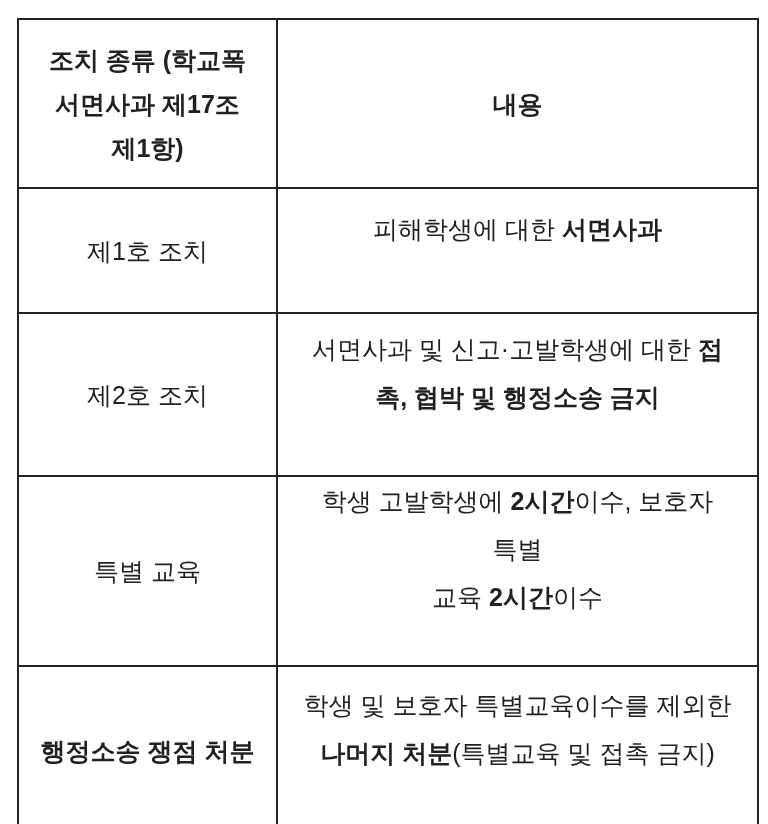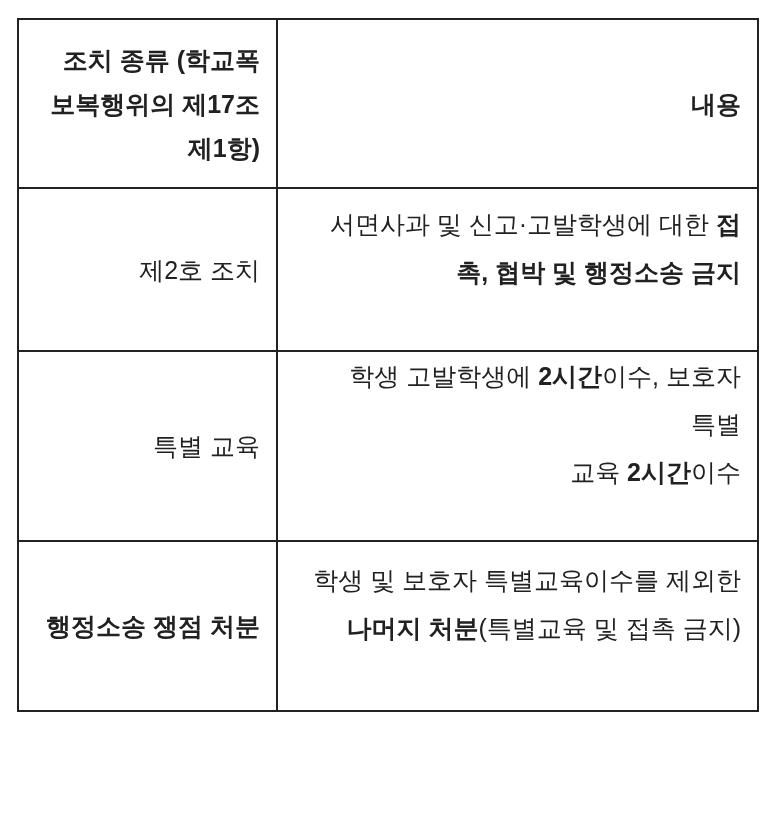--- a/index.html
+++ b/index.html
@@ -22,21 +22,21 @@
     table-layout: fixed;
     width: 740px;
     font-size: 25px;
     line-height: 48px;
   }
   col.col-type { width: 259px; }
   col.col-content { width: 481px; }
   th, td {
     border: 2px solid var(--border-color);
     vertical-align: middle;
-    text-align: right;
+    text-align: center;
     padding: 0 16px;
     font-weight: normal;
     word-break: keep-all;
     overflow-wrap: break-word;
   }
   tr.row-header { height: 169px; }
   tr.row-1 { height: 125px; }
   tr.row-2 { height: 163px; }
   tr.row-3 { height: 160px; }
   tr.row-4 { height: 170px; }
@@ -51,28 +51,36 @@
 <div class="page">
   <div class="table-wrap">
     <table class="measures">
       <colgroup>
         <col class="col-type">
         <col class="col-content">
       </colgroup>
       <thead>
         <tr class="row-header">
           <th>
-            <div class="cell-text"><span class="b">조치 종류 (학교폭</span><br><span class="b">보복행위의 제17조</span><br><span class="b">제1항)</span></div>
+            <div class="cell-text"><span class="b">조치 종류 (학교폭</span><br><span class="b">서면사과 제17조</span><br><span class="b">제1항)</span></div>
           </th>
           <th>
             <div class="cell-text"><span class="b">내용</span></div>
           </th>
         </tr>
       </thead>
       <tbody>
+        <tr class="row-1">
+          <td class="type-cell">
+            <div class="cell-text"><span>제1호 조치</span></div>
+          </td>
+          <td class="content-cell">
+            <div class="cell-text"><span>피해학생에 대한 </span><span class="b">서면사과</span></div>
+          </td>
+        </tr>
         <tr class="row-2">
           <td class="type-cell">
             <div class="cell-text"><span>제2호 조치</span></div>
           </td>
           <td class="content-cell">
             <div class="cell-text"><span>서면사과 및 신고·고발학생에 대한 </span><span class="b">접</span><br><span class="b">촉, 협박 및 행정소송 금지</span></div>
           </td>
         </tr>
         <tr class="row-3">
           <td class="type-cell">

